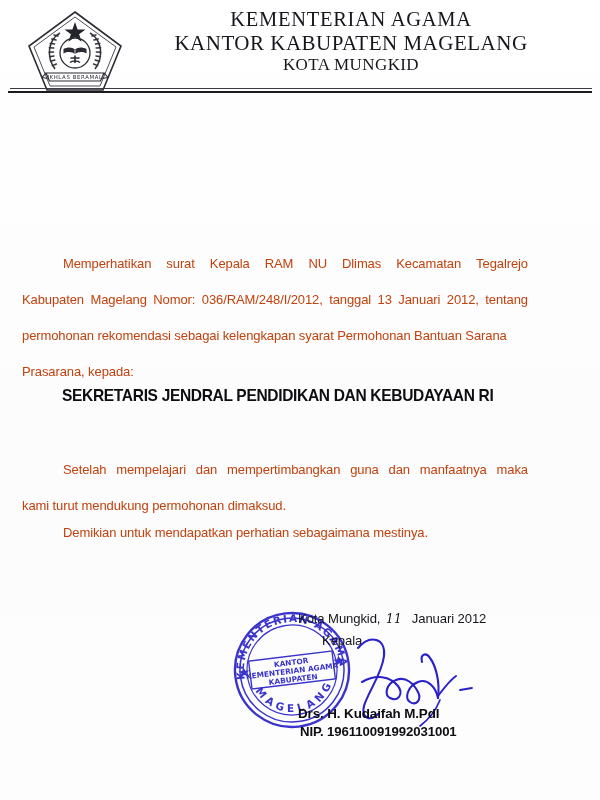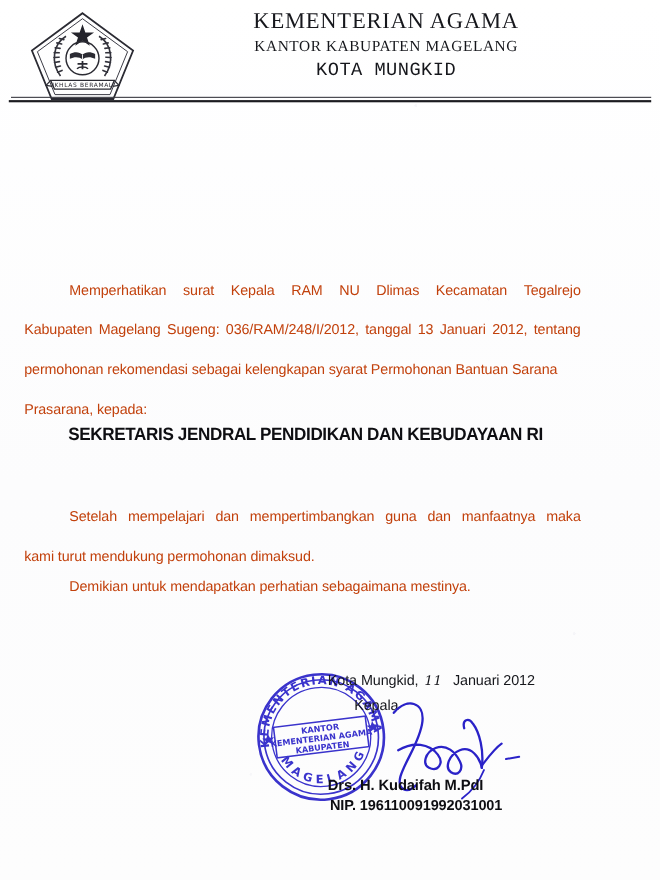--- a/index.html
+++ b/index.html
@@ -57,36 +57,36 @@
   }
   .lh-l1 {
     font-family: "Liberation Serif", serif;
     font-size: 20.5px;
     letter-spacing: 0.7px;
     line-height: 23px;
     white-space: nowrap;
   }
   .lh-l2 {
     font-family: "Liberation Serif", serif;
-    font-size: 14px;
+    font-size: 21px;
     letter-spacing: 0.5px;
     line-height: 24px;
     white-space: nowrap;
   }
   .lh-l3 {
     font-family: "Liberation Sans", sans-serif;
     font-size: 10.6px;
     line-height: 15px;
     letter-spacing: -0.1px;
     white-space: nowrap;
     margin-top: 1px;
   }
   .lh-l3 .ico { font-size: 10px; vertical-align: -1px; }
   .lh-l4 {
-    font-family: Liberation Mono, monospace;
+    font-family: Liberation Serif, serif;
     font-size: 17px;
     letter-spacing: 0.4px;
     line-height: 19px;
     margin-top: 0px;
     white-space: nowrap;
   }
 
   .rule-wrap {
     position: absolute;
     left: 8px; top: 88px;
@@ -309,21 +309,21 @@
       <span class="w">Kepala</span>
       <span class="w">RAM</span>
       <span class="w">NU</span>
       <span class="w">Dlimas</span>
       <span class="w">Kecamatan</span>
       <span class="w">Tegalrejo</span>
     </div>
     <div class="p-line just2" style="padding-left:0">
       <span class="w">Kabupaten</span>
       <span class="w">Magelang</span>
-      <span class="w">Sugeng:</span>
+      <span class="w">Nomor:</span>
       <span class="w">036/RAM/248/I/2012,</span>
       <span class="w">tanggal</span>
       <span class="w">13</span>
       <span class="w">Januari</span>
       <span class="w">2012,</span>
       <span class="w">tentang</span>
     </div>
     <div class="p-line">permohonan rekomendasi sebagai kelengkapan syarat Permohonan Bantuan Sarana</div>
     <div class="p-line">Prasarana,  kepada:</div>
   </div>

